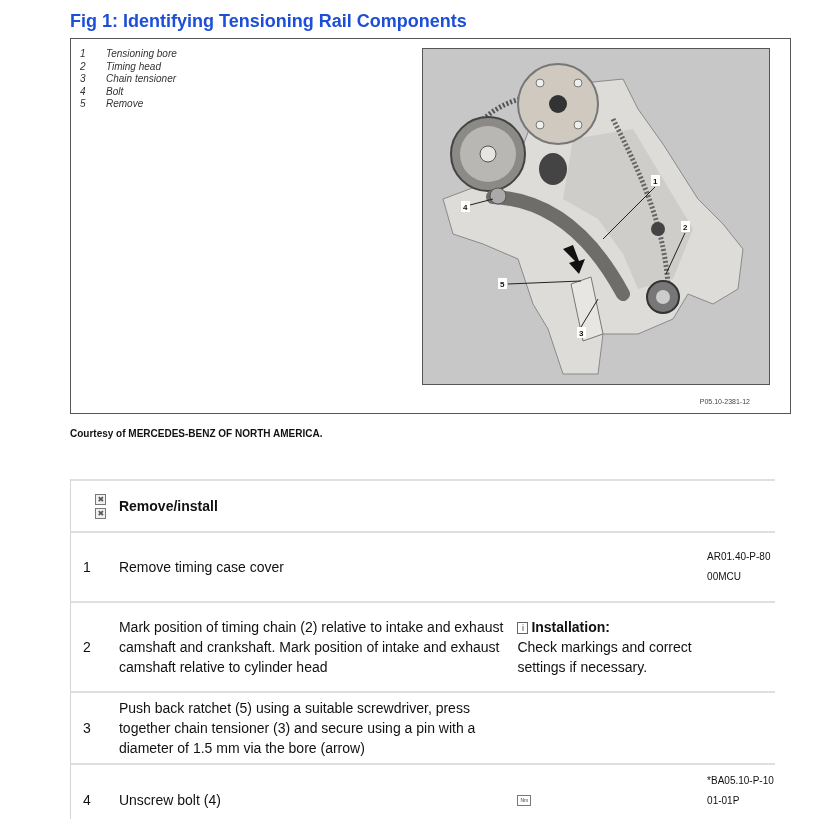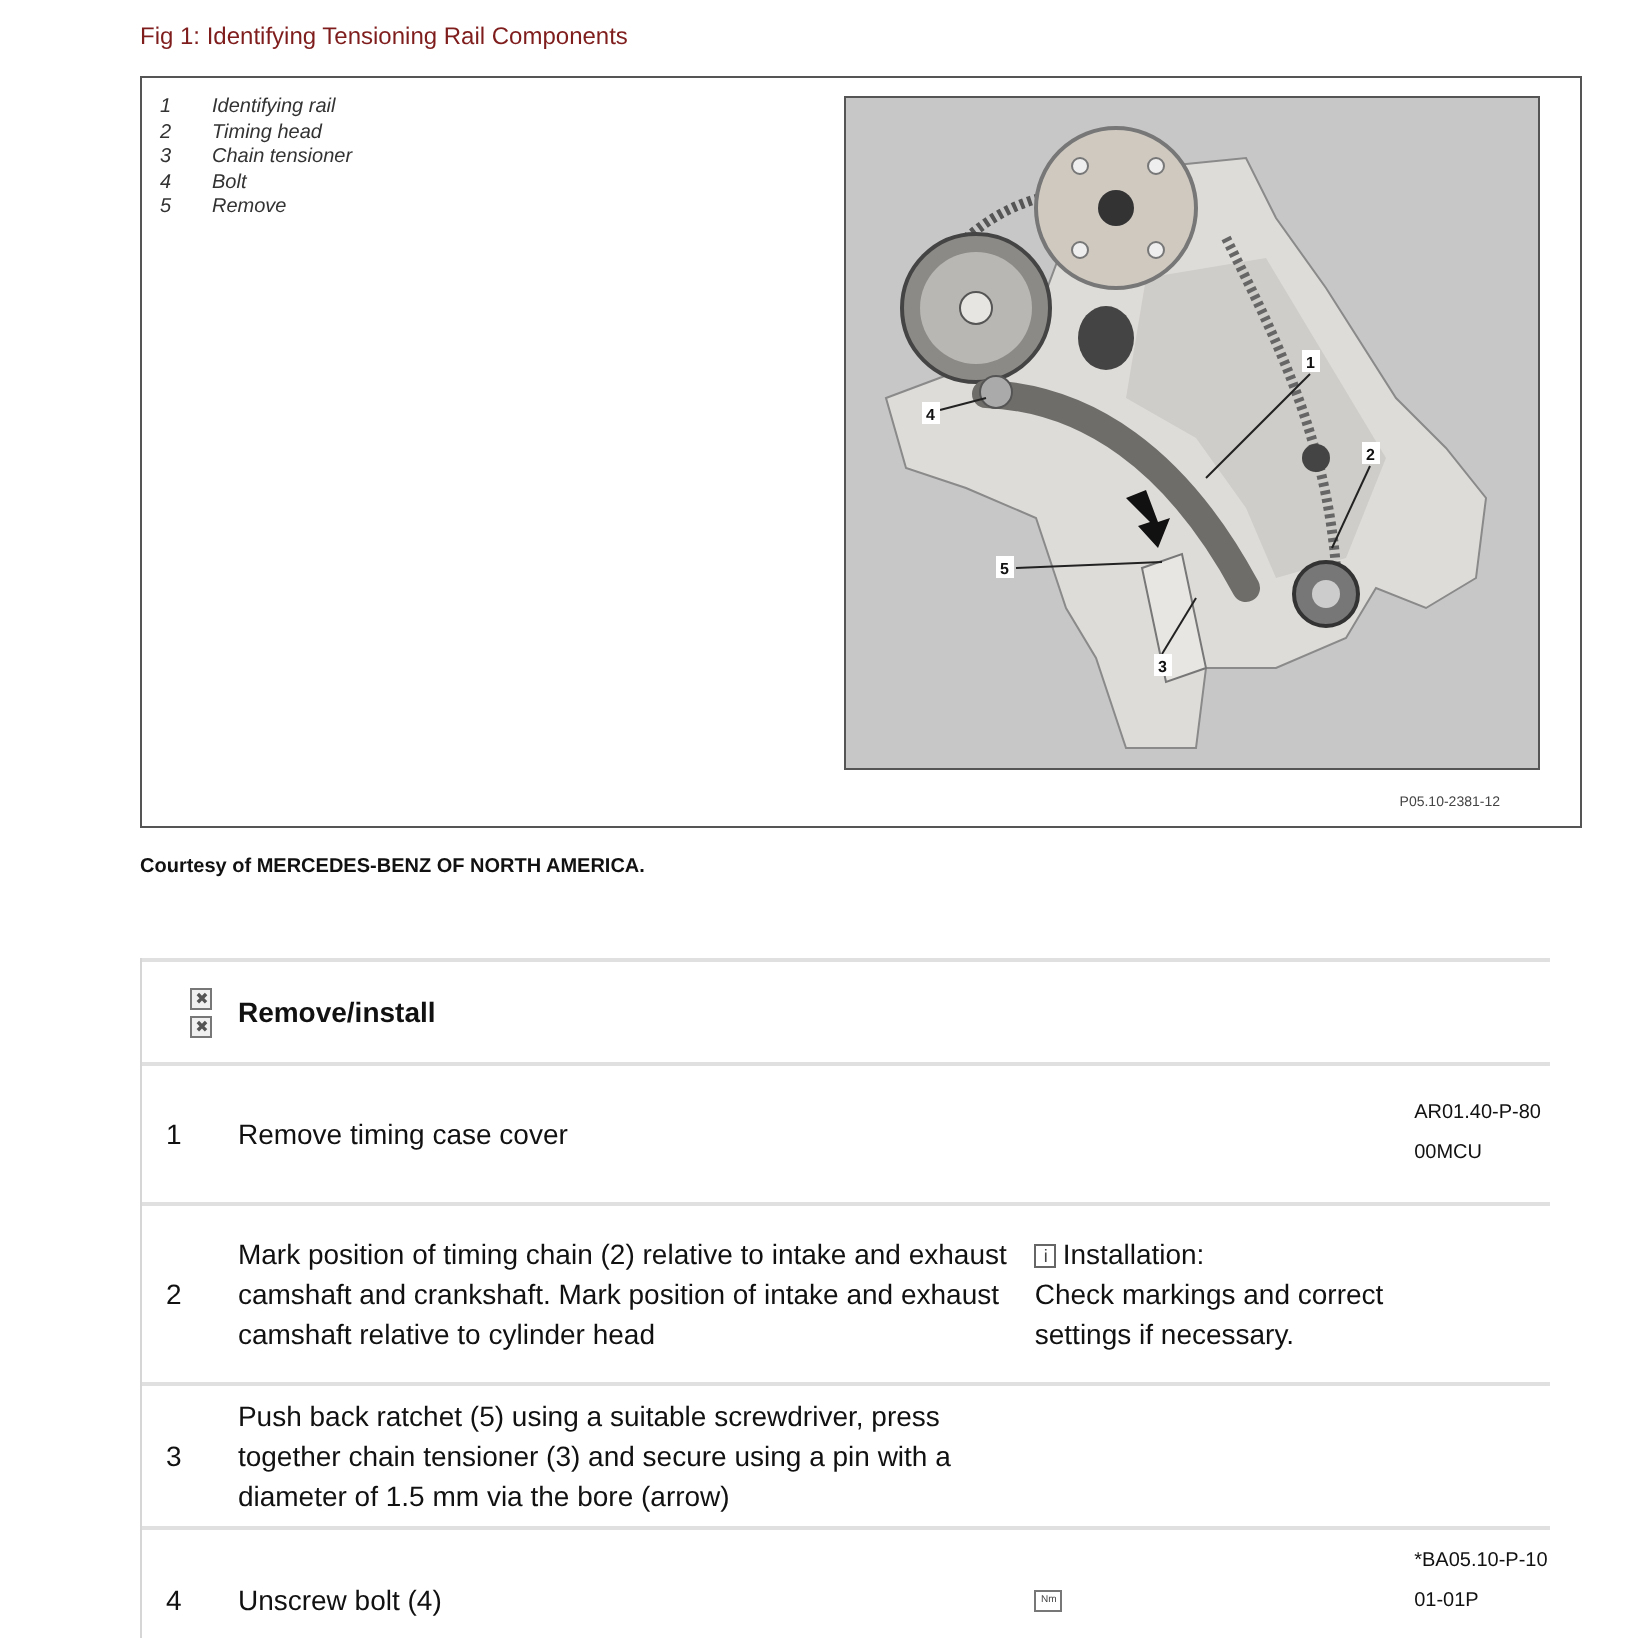--- a/index.html
+++ b/index.html
@@ -1,19 +1,19 @@
 <!DOCTYPE html>
 <html><head>
 <meta charset="utf-8">
 <style>
   html, body { margin: 0; padding: 0; background: #ffffff; }
   body { width: 819px; height: 819px; overflow: hidden; position: relative;
          font-family: "Liberation Sans", sans-serif; color: #111; }
 
-  .fig-title { position: absolute; left: 70px; top: 11px; font-size: 12px; color: #7f1d1d; }
+  .fig-title { position: absolute; left: 70px; top: 11px; font-size: 18px; color: #1d4ed8; font-weight: bold; }
 
   .fig-box { position: absolute; left: 70px; top: 38px; width: 721px; height: 376px;
              border: 1px solid #555; box-sizing: border-box; background: #fff; }
 
   .legend { position: absolute; left: 9px; top: 9px; font-size: 10px; font-style: italic;
             color: #333; line-height: 12.5px; }
   .legend-row { display: flex; }
   .legend-num { width: 26px; }
 
   .photo { position: absolute; left: 351px; top: 9px; width: 348px; height: 337px;
@@ -41,34 +41,34 @@
   .header-title { font-weight: bold; font-size: 14px; }
 
   .row1 { height: 70px; }
   .row2 { height: 90px; }
   .row3 { height: 72px; }
   .row4 { height: 70px; align-items: flex-start; }
 
   .info-icon { display: inline-block; width: 11px; height: 12px; border: 1px solid #666;
                box-sizing: border-box; font-size: 9px; line-height: 10px; text-align: center;
                vertical-align: 1px; margin-right: 3px; color: #444; }
-  .note-title { font-weight: normal; text-align: right; }
+  .note-title { font-weight: bold; text-align: right; }
   .nm-icon { display: inline-block; width: 14px; height: 11px; border: 1px solid #777;
              box-sizing: border-box; font-size: 5px; line-height: 9px; text-align: center; color: #444; }
 </style>
 </head>
 <body>
 
 <div class="fig-title">Fig 1: Identifying Tensioning Rail Components</div>
 
 <div class="fig-box">
   <div class="legend">
     <div class="legend-row">
       <span class="legend-num">1</span>
-      <span>Identifying rail</span>
+      <span>Tensioning bore</span>
     </div>
     <div class="legend-row">
       <span class="legend-num">2</span>
       <span>Timing head</span>
     </div>
     <div class="legend-row">
       <span class="legend-num">3</span>
       <span>Chain tensioner</span>
     </div>
     <div class="legend-row">

